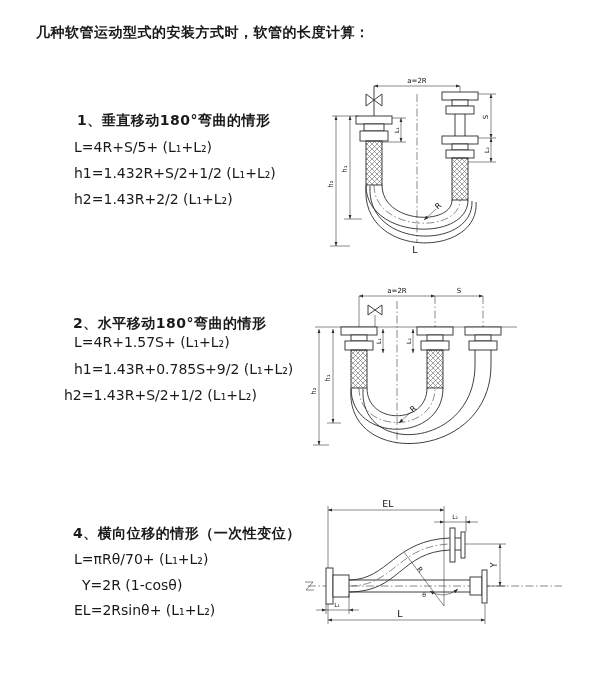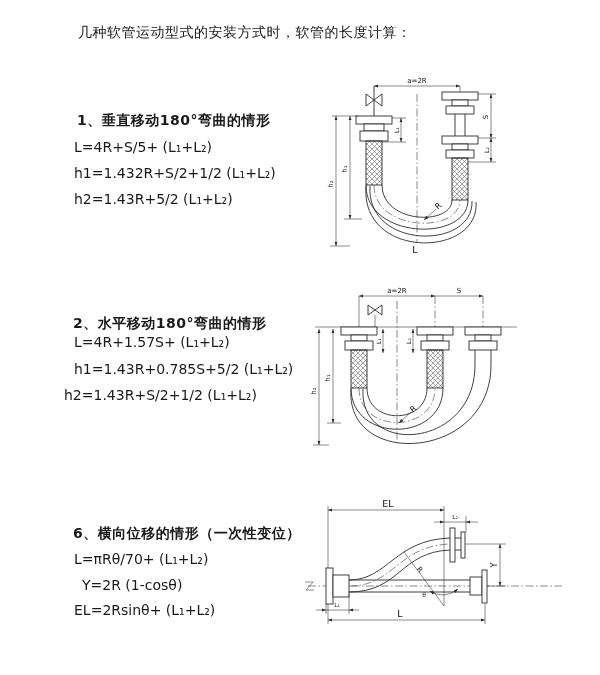--- a/index.html
+++ b/index.html
@@ -1,18 +1,18 @@
 <!DOCTYPE html>
 <html><head>
 <meta charset="utf-8">
 <style>
   html,body{margin:0;padding:0;background:#fff;}
   .page{position:relative;width:600px;height:675px;background:#ffffff;overflow:hidden;
         font-family:"DejaVu Sans","Liberation Sans",sans-serif;color:#1a1a1a;}
-  .title{position:absolute;left:36px;top:24px;font-size:14px;font-weight:400;letter-spacing:0.5px;white-space:nowrap;margin-left:42px;}
+  .title{position:absolute;left:36px;top:24px;font-size:14px;font-weight:700;letter-spacing:0.5px;white-space:nowrap;}
   .heading{position:absolute;font-size:14px;font-weight:700;letter-spacing:0.5px;white-space:nowrap;margin-left:31px;}
   .formula{position:absolute;font-size:14px;font-weight:400;white-space:nowrap;}
   svg{position:absolute;}
   svg text{font-size:7px;fill:#111;font-family:"DejaVu Sans","Liberation Sans",sans-serif;}
   .ln{fill:none;stroke:#2b2b2b;stroke-width:0.9;}
   .thin{fill:none;stroke:#2b2b2b;stroke-width:0.55;}
   .cl{fill:none;stroke:#2b2b2b;stroke-width:0.55;stroke-dasharray:8 2.5 1.5 2.5;}
   .part{fill:#ffffff;stroke:#2b2b2b;stroke-width:0.9;}
   .dimtxt{font-size:7px;}
   .dimtxt-sm{font-size:6px;}
@@ -21,21 +21,21 @@
 </head>
 <body>
 
 <div class="page">
 
   <div class="title">几种软管运动型式的安装方式时，软管的长度计算：</div>
 
   <div class="heading" style="left:46px;top:112px">1、垂直移动180°弯曲的情形</div>
   <div class="formula" style="left:74px;top:139px">L=4R+S/5+ (L₁+L₂)</div>
   <div class="formula" style="left:74px;top:165px">h1=1.432R+S/2+1/2 (L₁+L₂)</div>
-  <div class="formula" style="left:74px;top:191px">h2=1.43R+5/2 (L₁+L₂)</div>
+  <div class="formula" style="left:74px;top:191px">h2=1.43R+2/2 (L₁+L₂)</div>
 
   <svg style="left:312px;top:74px" width="240" height="182" viewBox="0 0 240 182">
     <defs>
       <marker id="a1" viewBox="0 0 10 10" refX="9" refY="5" markerWidth="9" markerHeight="9" orient="auto-start-reverse">
         <path d="M0,1.8 L9,5 L0,8.2 z" fill="#2b2b2b"></path>
       </marker>
       <pattern id="hx1" width="5" height="5" patternUnits="userSpaceOnUse">
         <path d="M0,5 L5,0 M0,0 L5,5" stroke="#666" stroke-width="0.6"></path>
       </pattern>
     </defs>
@@ -100,21 +100,21 @@
     <text x="177" y="76" transform="rotate(-90 177 76)" text-anchor="middle" class="dimtxt-sm">L₂</text>
 
     <line class="thin" x1="124" y1="135" x2="112" y2="146" stroke="#2b2b2b" marker-end="url(#a1)"></line>
     <text x="128" y="134" transform="rotate(-40 128 134)" text-anchor="middle" style="font-size:8px">R</text>
 
     <text x="103" y="179" text-anchor="middle" class="biglbl">L</text>
   </svg>
 
   <div class="heading" style="left:42px;top:315px">2、水平移动180°弯曲的情形</div>
   <div class="formula" style="left:74px;top:334px">L=4R+1.57S+ (L₁+L₂)</div>
-  <div class="formula" style="left:74px;top:361px">h1=1.43R+0.785S+5/2 (L₁+L₂)</div>
+  <div class="formula" style="left:74px;top:361px">h1=1.43R+0.785S+9/2 (L₁+L₂)</div>
   <div class="formula" style="left:64px;top:387px">h2=1.43R+S/2+1/2 (L₁+L₂)</div>
 
   <svg style="left:303px;top:283px" width="250" height="190" viewBox="0 0 250 190">
     <defs>
       <marker id="a2" viewBox="0 0 10 10" refX="9" refY="5" markerWidth="9" markerHeight="9" orient="auto-start-reverse">
         <path d="M0,1.8 L9,5 L0,8.2 z" fill="#2b2b2b"></path>
       </marker>
       <pattern id="hx2" width="5" height="5" patternUnits="userSpaceOnUse">
         <path d="M0,5 L5,0 M0,0 L5,5" stroke="#666" stroke-width="0.6"></path>
       </pattern>
@@ -177,21 +177,21 @@
 
     <line class="dim" x1="80" y1="46" x2="80" y2="70" stroke="#2b2b2b" stroke-width="0.55" marker-start="url(#a2)" marker-end="url(#a2)"></line>
     <text x="78" y="58" transform="rotate(-90 78 58)" text-anchor="middle" class="dimtxt-sm">L₁</text>
     <line class="dim" x1="110" y1="46" x2="110" y2="70" stroke="#2b2b2b" stroke-width="0.55" marker-start="url(#a2)" marker-end="url(#a2)"></line>
     <text x="108" y="58" transform="rotate(-90 108 58)" text-anchor="middle" class="dimtxt-sm">L₂</text>
 
     <line class="thin" x1="108" y1="129" x2="96" y2="140" stroke="#2b2b2b" marker-end="url(#a2)"></line>
     <text x="112" y="128" transform="rotate(-40 112 128)" text-anchor="middle" style="font-size:8px">R</text>
   </svg>
 
-  <div class="heading" style="left:42px;top:525px">6、横向位移的情形（一次性变位）</div>
+  <div class="heading" style="left:42px;top:525px">4、横向位移的情形（一次性变位）</div>
   <div class="formula" style="left:74px;top:551px">L=πRθ/70+ (L₁+L₂)</div>
   <div class="formula" style="left:82px;top:577px">Y=2R (1-cosθ)</div>
   <div class="formula" style="left:74px;top:602px">EL=2Rsinθ+ (L₁+L₂)</div>
 
   <svg style="left:300px;top:498px" width="280" height="160" viewBox="0 0 280 160">
     <defs>
       <marker id="a3" viewBox="0 0 10 10" refX="9" refY="5" markerWidth="9" markerHeight="9" orient="auto-start-reverse">
         <path d="M0,1.8 L9,5 L0,8.2 z" fill="#2b2b2b"></path>
       </marker>
     </defs>

